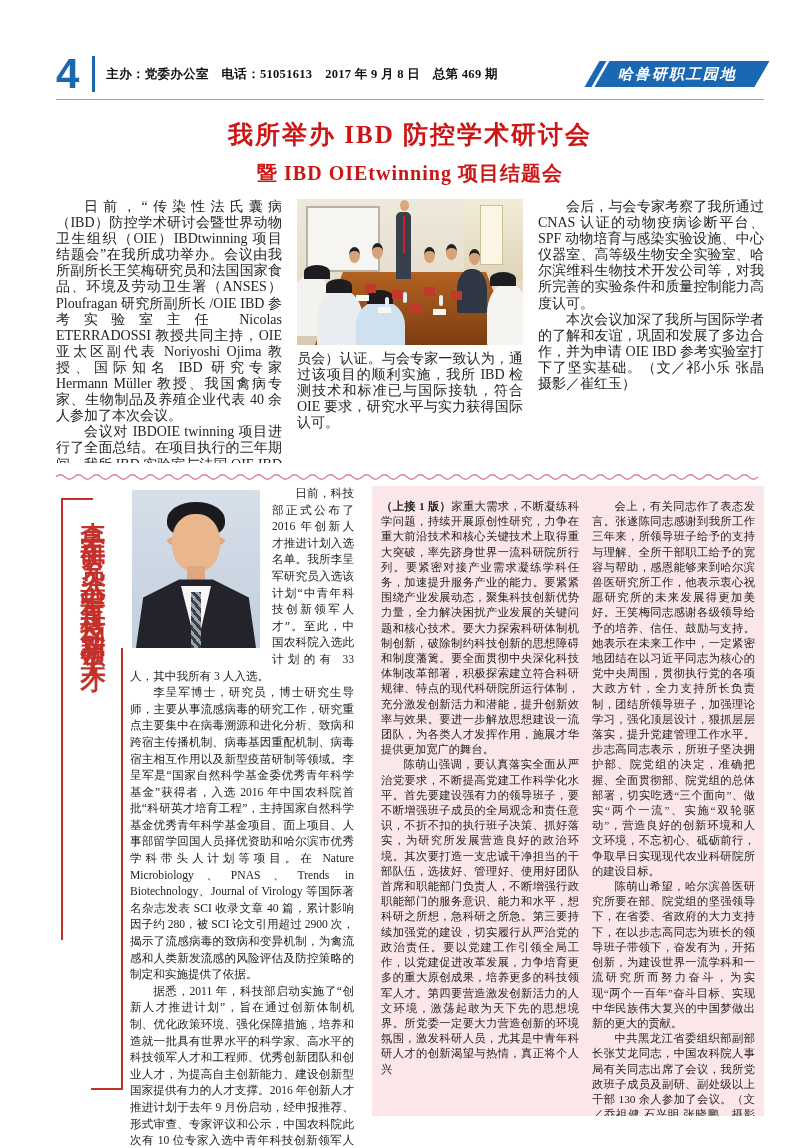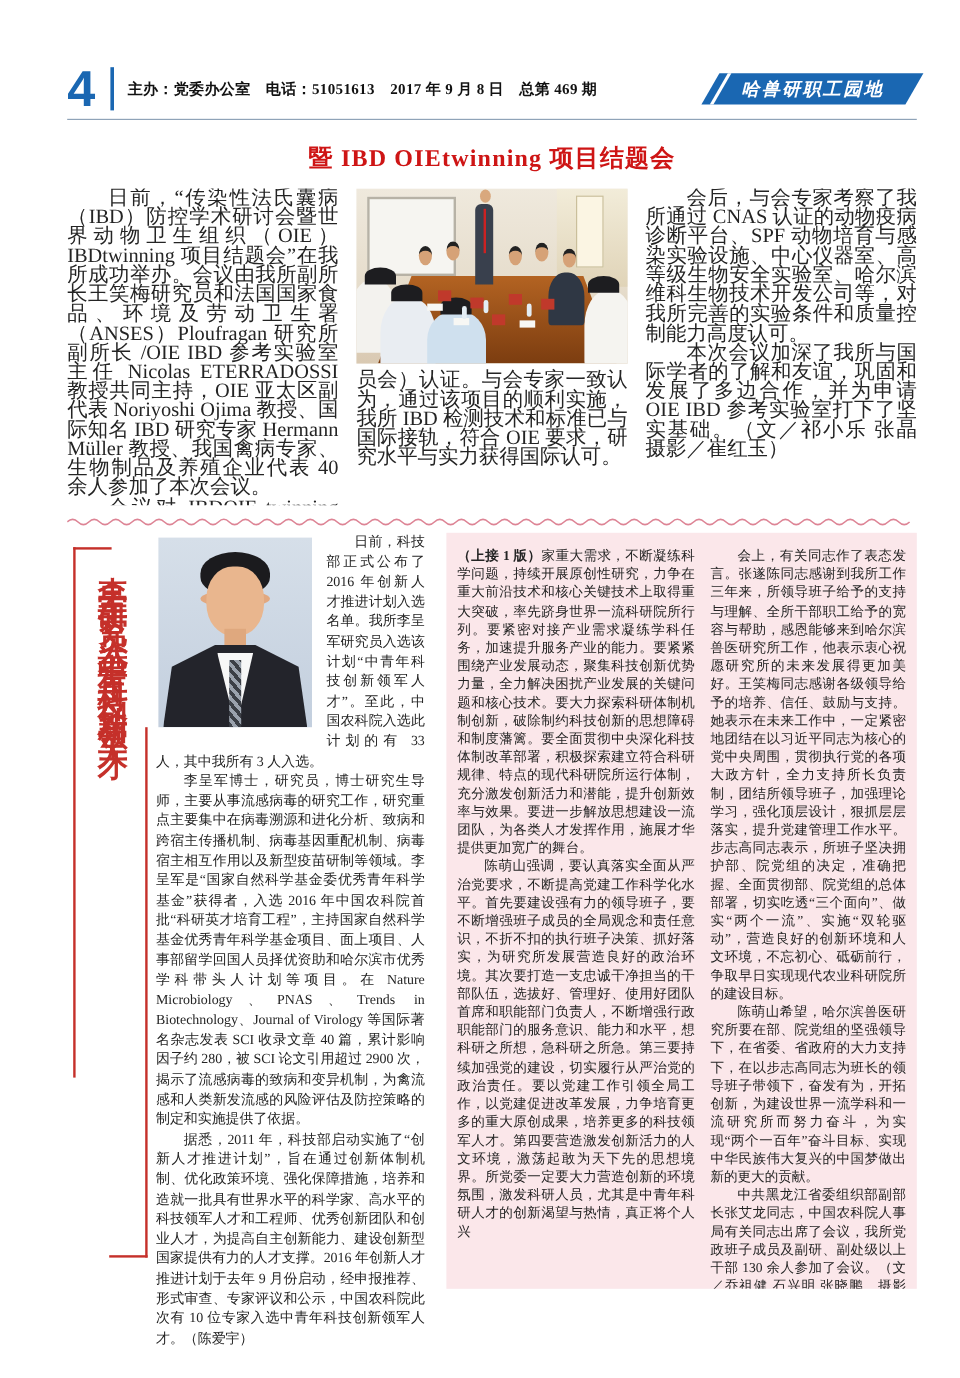--- a/index.html
+++ b/index.html
@@ -23,21 +23,21 @@
   .banner-shape::before{content:"";position:absolute;left:7px;top:0;bottom:0;width:3px;background:#ffffff;}
   .banner-text{transform:skewX(30deg);color:#fff;font-weight:bold;font-size:15px;letter-spacing:2px;font-style:italic;white-space:nowrap;}
   .header-rule{height:1px;background:#8fa3b8;margin-top:3px;}
 
   
   .headline{text-align:center;color:#ce1515;margin:18px 0 8px;}
   .headline .t1{display:block;font-size:25px;font-weight:900;letter-spacing:2px;}
   .headline .t2{display:block;font-size:20px;font-weight:900;letter-spacing:1px;margin-top:9px;}
 
   .cols{display:flex;gap:15px;margin-top:12px;height:264px;overflow:hidden;}
-  .col{flex:1;font-size:17px;line-height:16.1px;text-align:justify;}
+  .col{flex:1;font-size:14px;line-height:16.1px;text-align:justify;}
   .col p{margin:0;}
   .ind{text-indent:2em;}
   .lead{font-weight:bold;}
 
   
   .photo-conf{position:relative;height:146px;margin-bottom:6px;overflow:hidden;background:linear-gradient(#efe9dd 0%,#e6ddcc 55%,#d9c9b2 100%);}
   .photo-conf *{position:absolute;}
   .pc-screen{left:4%;top:5%;width:31%;height:42%;background:#f6f5f1;border:2px solid #b7b2a6;}
   .pc-wallwin{right:0;top:0;width:26%;height:56%;background:linear-gradient(#f2ecd9,#e0d4b8);}
   .pc-win{right:9%;top:4%;width:9%;height:40%;background:#fbf5e3;border:1px solid #cabf9b;}
@@ -107,20 +107,21 @@
     <div class="mast-info">主办：党委办公室　电话：51051613　2017 年 9 月 8 日　总第 469 期</div>
     <div class="banner">
       <div class="banner-shape">
         <span class="banner-text">哈兽研职工园地</span>
       </div>
     </div>
   </div>
   <div class="header-rule"></div>
 
   <div class="headline">
+    <span class="t1">我所举办 IBD 防控学术研讨会</span>
     <span class="t2">暨 IBD OIEtwinning 项目结题会</span>
   </div>
 
   <div class="cols">
     <div class="col">
       <p class="ind"><b class="lead"></b><span>日前，“传染性法氏囊病（IBD）防控学术研讨会暨世界动物卫生组织（OIE）IBDtwinning 项目结题会”在我所成功举办。会议由我所副所长王笑梅研究员和法国国家食品、环境及劳动卫生署（ANSES）Ploufragan 研究所副所长 /OIE IBD 参考实验室主任 Nicolas ETERRADOSSI 教授共同主持，OIE 亚太区副代表 Noriyoshi Ojima 教授、国际知名 IBD 研究专家 Hermann Müller 教授、我国禽病专家、生物制品及养殖企业代表 40 余人参加了本次会议。</span></p>
         <p class="ind"><b class="lead"></b><span>会议对 IBDOIE twinning 项目进行了全面总结。在项目执行的三年期间，我所 IBD 实验室与法国 OIE IBD 参考实验室进行了人员交流与培训、检测方法比对、毒株鉴定与分析，IBD 诊断与检测技术体系通过了 CNAS（中国合格评定国家认可委</span></p>
     </div>
     <div class="col">
       <div class="photo-conf">

